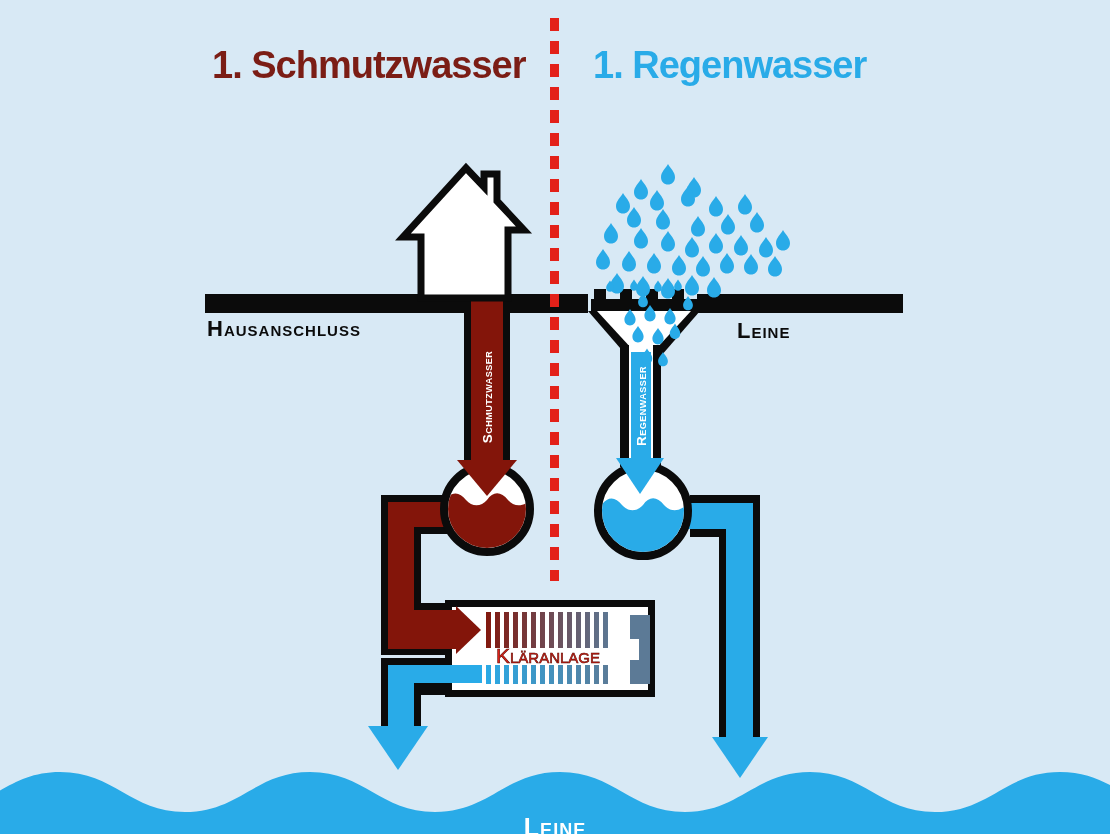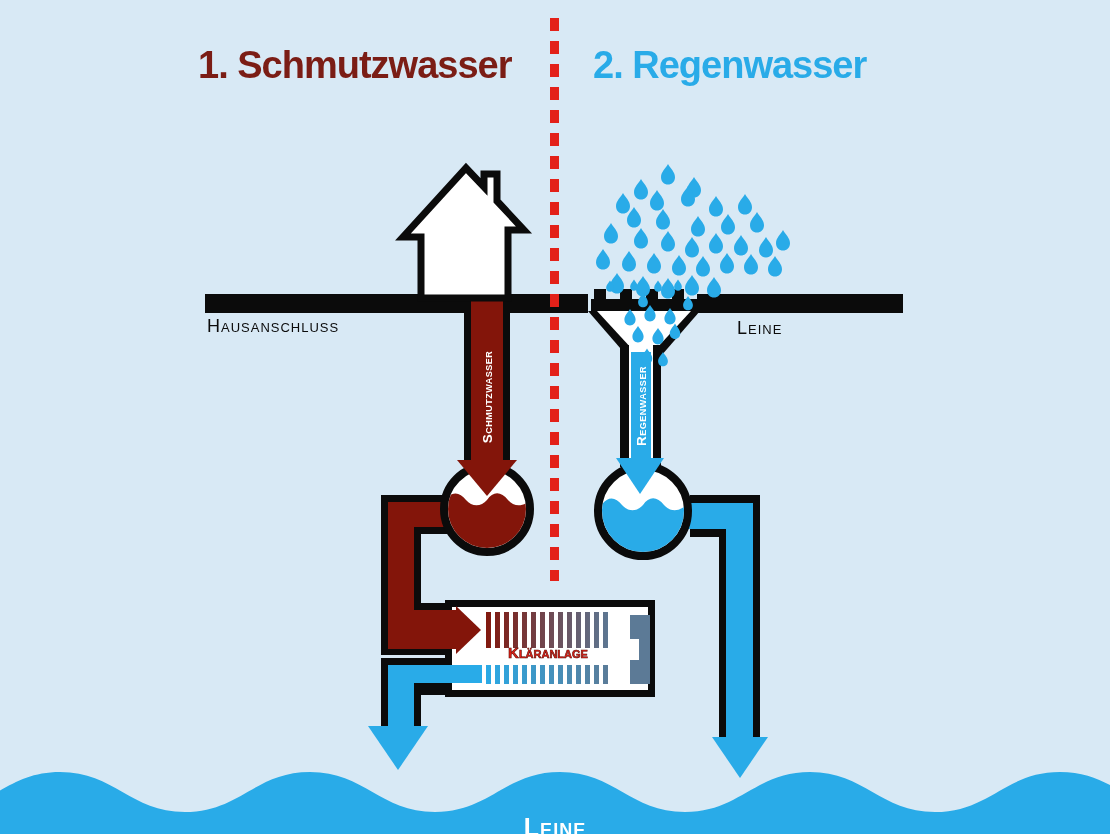--- a/index.html
+++ b/index.html
@@ -10,33 +10,33 @@
   html,body{margin:0;padding:0;}
   #canvas{position:relative;width:1110px;height:834px;background:var(--background);
     overflow:hidden;font-family:"Liberation Sans",sans-serif;}
   #scene{position:absolute;left:0;top:0;}
   .f-black{fill:var(--ink)} .f-red{fill:var(--sewage-red)} .f-blue{fill:var(--water-blue)}
   .f-white{fill:var(--white)} .f-slate{fill:var(--plant-slate)}
   stop.g-red{stop-color:var(--sewage-red)} stop.g-blue{stop-color:var(--water-blue)}
   stop.g-slate{stop-color:var(--plant-slate)}
   .txt{position:absolute;white-space:nowrap;}
   .title{font-size:38px;font-weight:800;letter-spacing:-1px;}
-  #title-left{left:198px;top:44px;color:var(--title-red);}
+  #title-left{left:212px;top:44px;color:var(--title-red);}
   #title-right{left:593px;top:44px;color:var(--water-blue);}
-  .caps-label{font-variant:small-caps;font-weight:normal;font-size:18px;color:var(--ink);
+  .caps-label{font-variant:small-caps;font-weight:bold;font-size:22px;color:var(--ink);
     letter-spacing:1px;}
   #lbl-hausanschluss{left:207px;top:316px;}
   #lbl-gully{left:737px;top:318px;}
   .pipe-label{font-variant:small-caps;font-weight:bold;color:#fff;letter-spacing:0.5px;}
   #lbl-schmutzwasser{left:487px;top:397px;font-size:13.5px;
     transform:translate(-50%,-50%) rotate(-90deg);}
   #lbl-regenwasser{left:641px;top:406px;font-size:13.5px;
     transform:translate(-50%,-50%) rotate(-90deg);}
   #lbl-klaeranlage{left:482px;top:644px;width:132px;text-align:center;
-    font-variant:small-caps;font-weight:bold;font-size:15px;color:var(--label-red);
+    font-variant:small-caps;font-weight:normal;font-size:21px;color:var(--label-red);
     -webkit-text-stroke:0.6px #5A0A00;letter-spacing:0px;}
   #lbl-leine{left:555px;top:813px;transform:translateX(-50%);
     font-variant:small-caps;font-weight:bold;font-size:25px;color:#fff;letter-spacing:1px;}
   #divider{position:absolute;left:550px;top:18px;width:9px;height:563px;
     background:repeating-linear-gradient(to bottom,var(--divider-red) 0 13px,transparent 13px 23px);}
 </style>
 </head>
 <body>
 
 <div id="canvas">
@@ -210,20 +210,20 @@
       <use href="#drop" transform="translate(675,331) scale(0.75)"></use>
       <use href="#drop" transform="translate(647,356) scale(0.75)"></use>
       <use href="#drop" transform="translate(663,359) scale(0.7)"></use>
       <use href="#drop" transform="translate(642,381) scale(0.65)"></use>
     </g>
   </svg>
 
   <div id="divider"></div>
 
   <div class="txt title" id="title-left">1. Schmutzwasser</div>
-  <div class="txt title" id="title-right">2. Regenwasser</div>
+  <div class="txt title" id="title-right">1. Regenwasser</div>
   <div class="txt caps-label" id="lbl-hausanschluss">Hausanschluss</div>
   <div class="txt caps-label" id="lbl-gully">Leine</div>
   <div class="txt pipe-label" id="lbl-schmutzwasser">Schmutzwasser</div>
   <div class="txt pipe-label" id="lbl-regenwasser">Regenwasser</div>
   <div class="txt" id="lbl-klaeranlage">Kläranlage</div>
   <div class="txt" id="lbl-leine">Leine</div>
 </div>
 
 </body></html>

